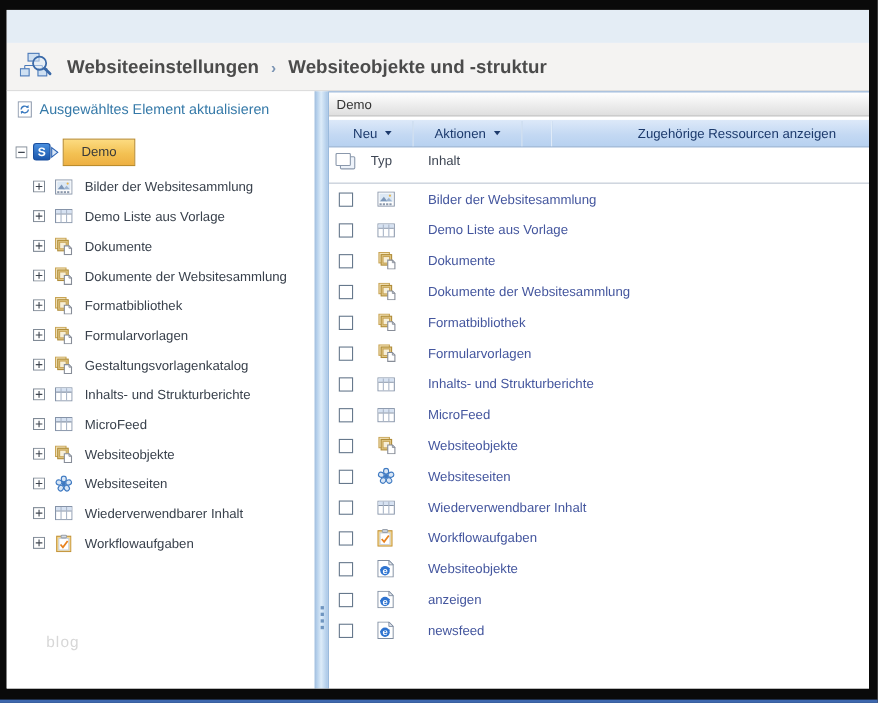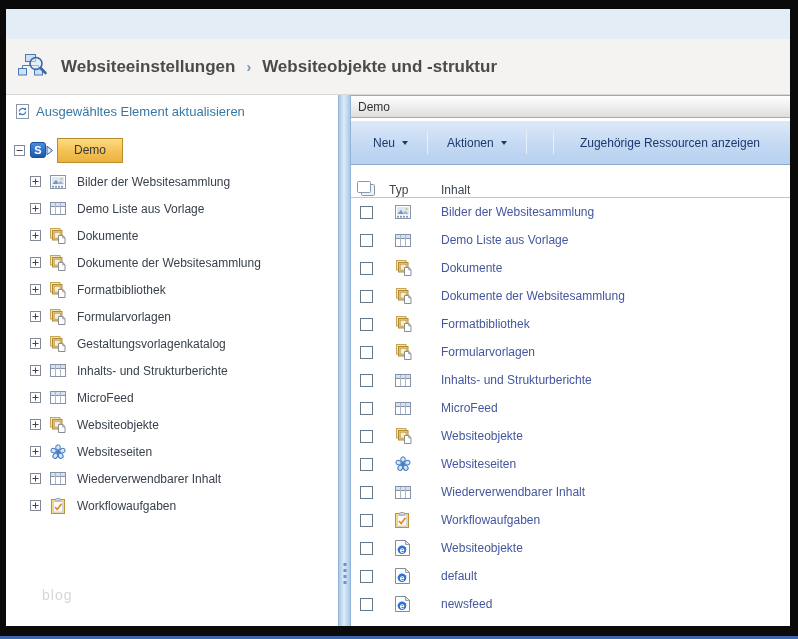--- a/index.html
+++ b/index.html
@@ -10,31 +10,31 @@
     font-family:"Liberation Sans", sans-serif;
     cursor:default;
   }
   .bottom-strip { position:absolute; left:0; right:0; bottom:0; height:3px; background:#3e68ae; }
   .win {
     position:absolute; top:9px; left:6px; width:784px; height:617px;
     background:#fff; display:flex; flex-direction:column; overflow:hidden;
   }
   .band { height:30px; background:#e4edf5; flex:0 0 auto; }
   .header {
-    height:56px; background:#f4f3f2; border-bottom:1px solid #d8d8d8;
+    height:44px; background:#f4f3f2; border-bottom:1px solid #d8d8d8;
     display:flex; align-items:center; padding-left:12px; flex:0 0 auto;
   }
   .crumb-root, .crumb-current { font-size:17px; font-weight:bold; color:#4b4b4b; }
   .crumb-root { margin-left:10px; }
   .crumb-sep { margin:0 11px; color:#7a93b3; font-size:14px; font-weight:bold; }
 
   .main { flex:1 1 auto; display:flex; min-height:0; }
 
   
-  .left { width:332px; flex:0 0 auto; position:relative; padding-top:9px; background:#fff; }
+  .left { width:280px; flex:0 0 auto; position:relative; padding-top:9px; background:#fff; }
   .action-link { display:flex; align-items:center; padding-left:10px; }
   .action-link .txt { margin-left:7px; font-size:13px; color:#3579a8; }
   .tree { margin-top:17px; }
   .tree-root-row { display:flex; align-items:center; padding-left:8px; height:28px; margin-bottom:4px; }
   .expand { width:11px; height:11px; flex:0 0 auto; line-height:0; }
   .sp-icon { margin-left:5px; line-height:0; }
   .demo-box {
     margin-left:3px; padding:4px 16px 5px 16px;
     background:linear-gradient(#fcdb80,#f3c153 55%,#edb042);
     border:1px solid #bb8c2c; font-size:12px; color:#3a3a3a;
@@ -57,34 +57,34 @@
   
   .right { flex:1 1 auto; display:flex; flex-direction:column; background:#fff; min-width:0; }
   .title-bar {
     height:23px; flex:0 0 auto;
     background:linear-gradient(#ffffff,#dedede);
     border-top:1px solid #8aabd3; border-bottom:1px solid #aaaaaa;
     display:flex; align-items:center; padding-left:7px; font-size:12px; color:#333;
   }
   .title-gap { height:3px; flex:0 0 auto; background:#fff; }
   .toolbar {
-    height:44px; flex:0 0 auto;
+    height:25px; flex:0 0 auto;
     background:linear-gradient(#dde9f9,#c4d9f3 55%,#b7d1f0);
     border-bottom:1px solid #89a8ce;
     display:flex; align-items:center; padding-left:16px;
   }
   .tb-btn { font-size:12px; color:#1c3a6c; display:flex; align-items:center; padding:4px 6px; white-space:nowrap; }
   .tb-caret { width:0; height:0; margin-left:7px;
     border-left:3.5px solid transparent; border-right:3.5px solid transparent; border-top:4px solid #1c3a6c; }
   .tb-sep { width:1px; height:23px; background:#9cb8da; border-right:1px solid #e6f0fb; margin:0 13px; }
   .tb-right { margin-left:auto; margin-right:24px; }
 
   .thead {
     height:28px; flex:0 0 auto; margin-top:5px;
-    display:flex; align-items:flex-end; border-bottom:1px solid #bcc5d2;
+    display:flex; align-items:flex-start; border-bottom:1px solid #bcc5d2;
     font-size:12px; color:#3e4654;
   }
   .col-selectall { width:34px; padding-left:5px; line-height:0; }
   .col-typ { width:56px; padding-left:4px; }
   .col-titel { flex:1; }
   .tbody { flex:1 1 auto; overflow:hidden; }
   .trow { height:28px; display:flex; align-items:center; font-size:12px; }
   .cb-cell { width:34px; padding-left:9px; line-height:0; }
   .checkbox { display:inline-block; width:13px; height:13px; background:#fff; border:1px solid #66788c; }
   .icon-cell { width:56px; padding-left:10px; display:flex; line-height:0; }
@@ -664,21 +664,21 @@
     <span class="cb-cell"><span class="checkbox"></span></span>
     <span class="icon-cell icon-host">
   <svg width="15" height="16" viewBox="0 0 15 16">
                 <path d="M0.5 0.5 h10 l4 4 v11 h-14 z" fill="#fff" stroke="#7e8ca0"></path>
                 <path d="M10.5 0.5 v4 h4 z" fill="#e4e8ee" stroke="#7e8ca0" stroke-width="0.8"></path>
                 <circle cx="7" cy="9.8" r="4.3" fill="#2f74d0"></circle>
                 <text x="7" y="12.6" text-anchor="middle" font-size="8.5" font-weight="bold" fill="#ffffff" font-family="Liberation Sans, sans-serif">e</text>
                 <path d="M2.6 9.2 q4.4 -2.6 8.8 -1.2" fill="none" stroke="#2f74d0" stroke-width="1"></path>
               </svg>
 </span>
-    <span class="row-title label-host">default</span>
+    <span class="row-title label-host">anzeigen</span>
   </div>
 
   <div class="trow">
     <span class="cb-cell"><span class="checkbox"></span></span>
     <span class="icon-cell icon-host">
   <svg width="15" height="16" viewBox="0 0 15 16">
                 <path d="M0.5 0.5 h10 l4 4 v11 h-14 z" fill="#fff" stroke="#7e8ca0"></path>
                 <path d="M10.5 0.5 v4 h4 z" fill="#e4e8ee" stroke="#7e8ca0" stroke-width="0.8"></path>
                 <circle cx="7" cy="9.8" r="4.3" fill="#2f74d0"></circle>
                 <text x="7" y="12.6" text-anchor="middle" font-size="8.5" font-weight="bold" fill="#ffffff" font-family="Liberation Sans, sans-serif">e</text>

